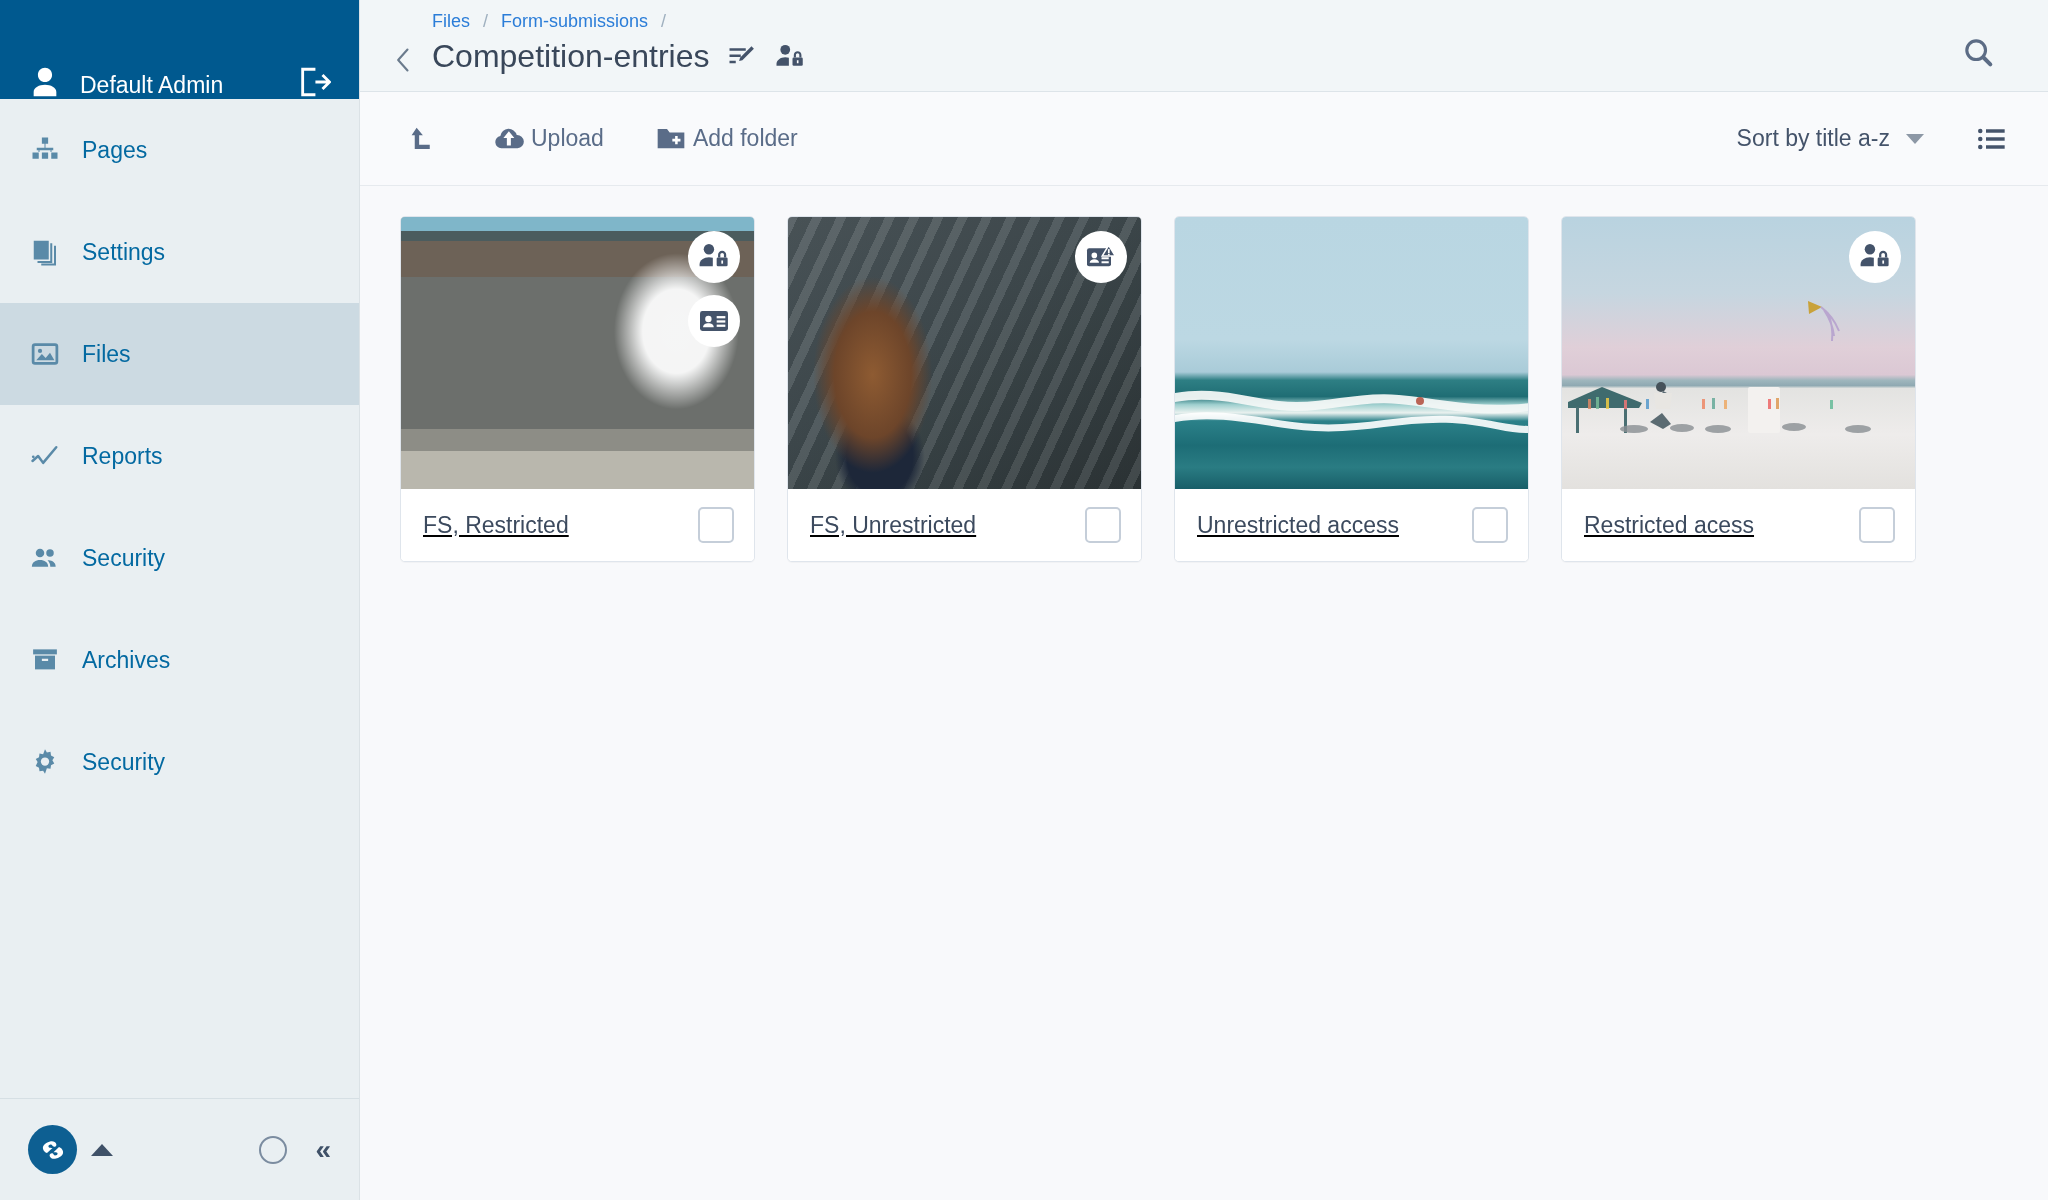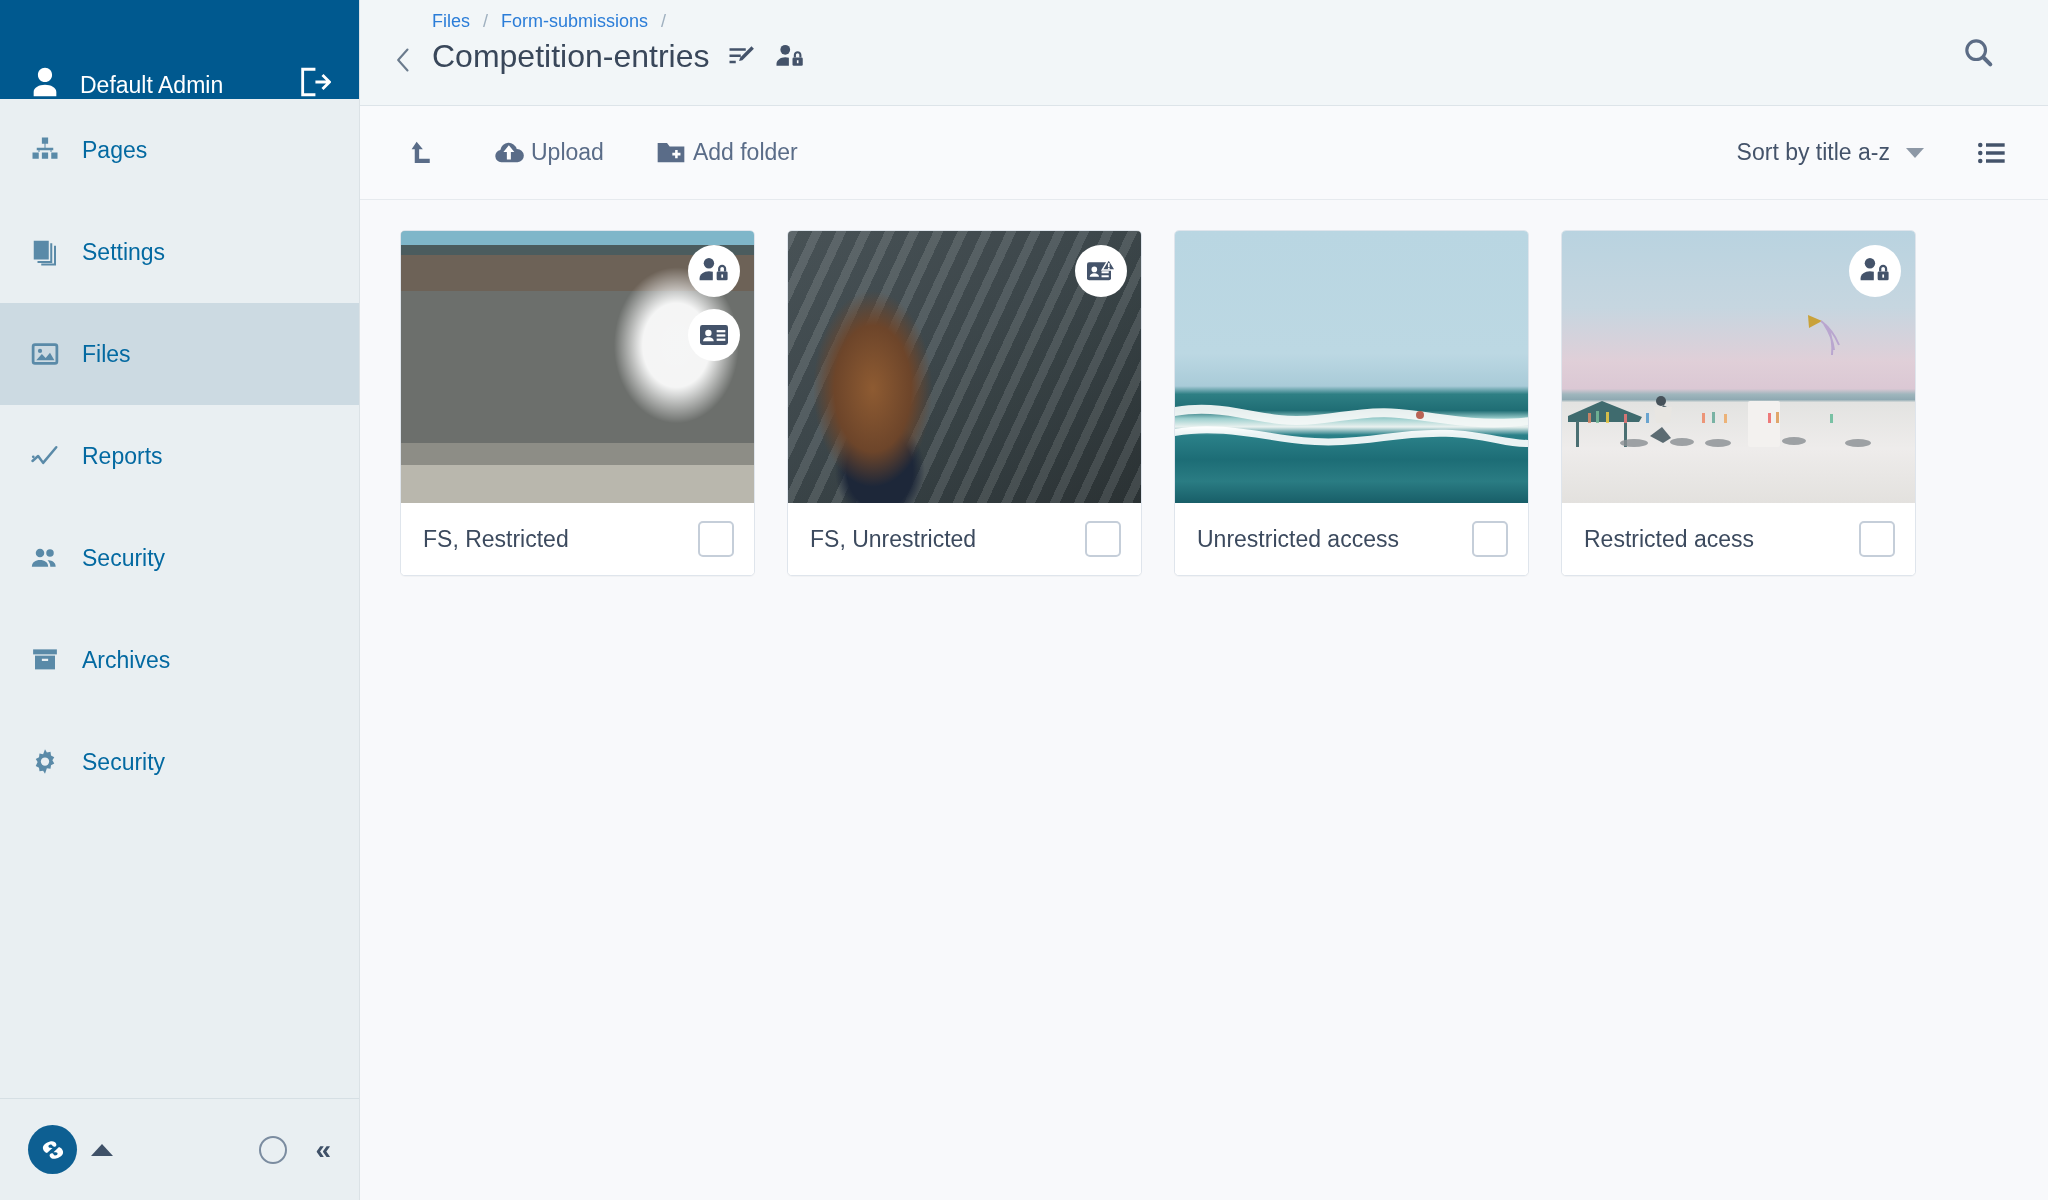--- a/index.html
+++ b/index.html
@@ -72,21 +72,21 @@
   }
   .collapse-btn {
     margin-left: 28px; color: #3f5168; font-size: 28px;
     line-height: 1; cursor: pointer; font-weight: bold;
   }
 
   
   .main { flex: 1; display: flex; flex-direction: column; height: 1200px; min-width: 0; }
 
   .topbar {
-    height: 106px; background: #f2f6f8;
+    height: 92px; background: #f2f6f8;
     border-bottom: 1px solid #dde4e9;
     display: flex; align-items: flex-start; padding: 0 30px 0 30px;
     position: relative;
   }
   .back-arrow {
     width: 28px; height: 60px; margin-top: 30px; flex: 0 0 28px;
     display: flex; align-items: center; justify-content: center; cursor: pointer;
   }
   .topbar-titles { margin-left: 14px; padding-top: 8px; }
   .breadcrumb { font-size: 18px; line-height: 26px; }
@@ -115,21 +115,21 @@
   .sort-box { display: flex; align-items: center; cursor: pointer; }
   .sort-label { font-size: 23px; color: #44536a; }
   .sort-caret {
     width: 0; height: 0; margin-left: 16px;
     border-left: 9px solid transparent; border-right: 9px solid transparent;
     border-top: 10px solid #8d98a6;
   }
   .view-toggle { margin-left: 52px; cursor: pointer; display: flex; align-items: center; }
 
   .content { flex: 1; padding: 30px 40px 0 40px; background: #f8f9fb; }
-  .grid { display: flex; gap: 32px; flex-wrap: wrap; }
+  .grid { display: flex; gap: 32px; flex-wrap: wrap; text-decoration: underline; }
 
   .card {
     width: 355px; background: #fff;
     border: 1px solid #dfe5ec; border-radius: 5px;
     overflow: hidden; cursor: pointer;
     box-shadow: 0 1px 1px rgba(0,0,0,.03);
   }
   .card-thumb { height: 272px; position: relative; overflow: hidden; }
   .card-badges {
     position: absolute; top: 14px; right: 14px;

